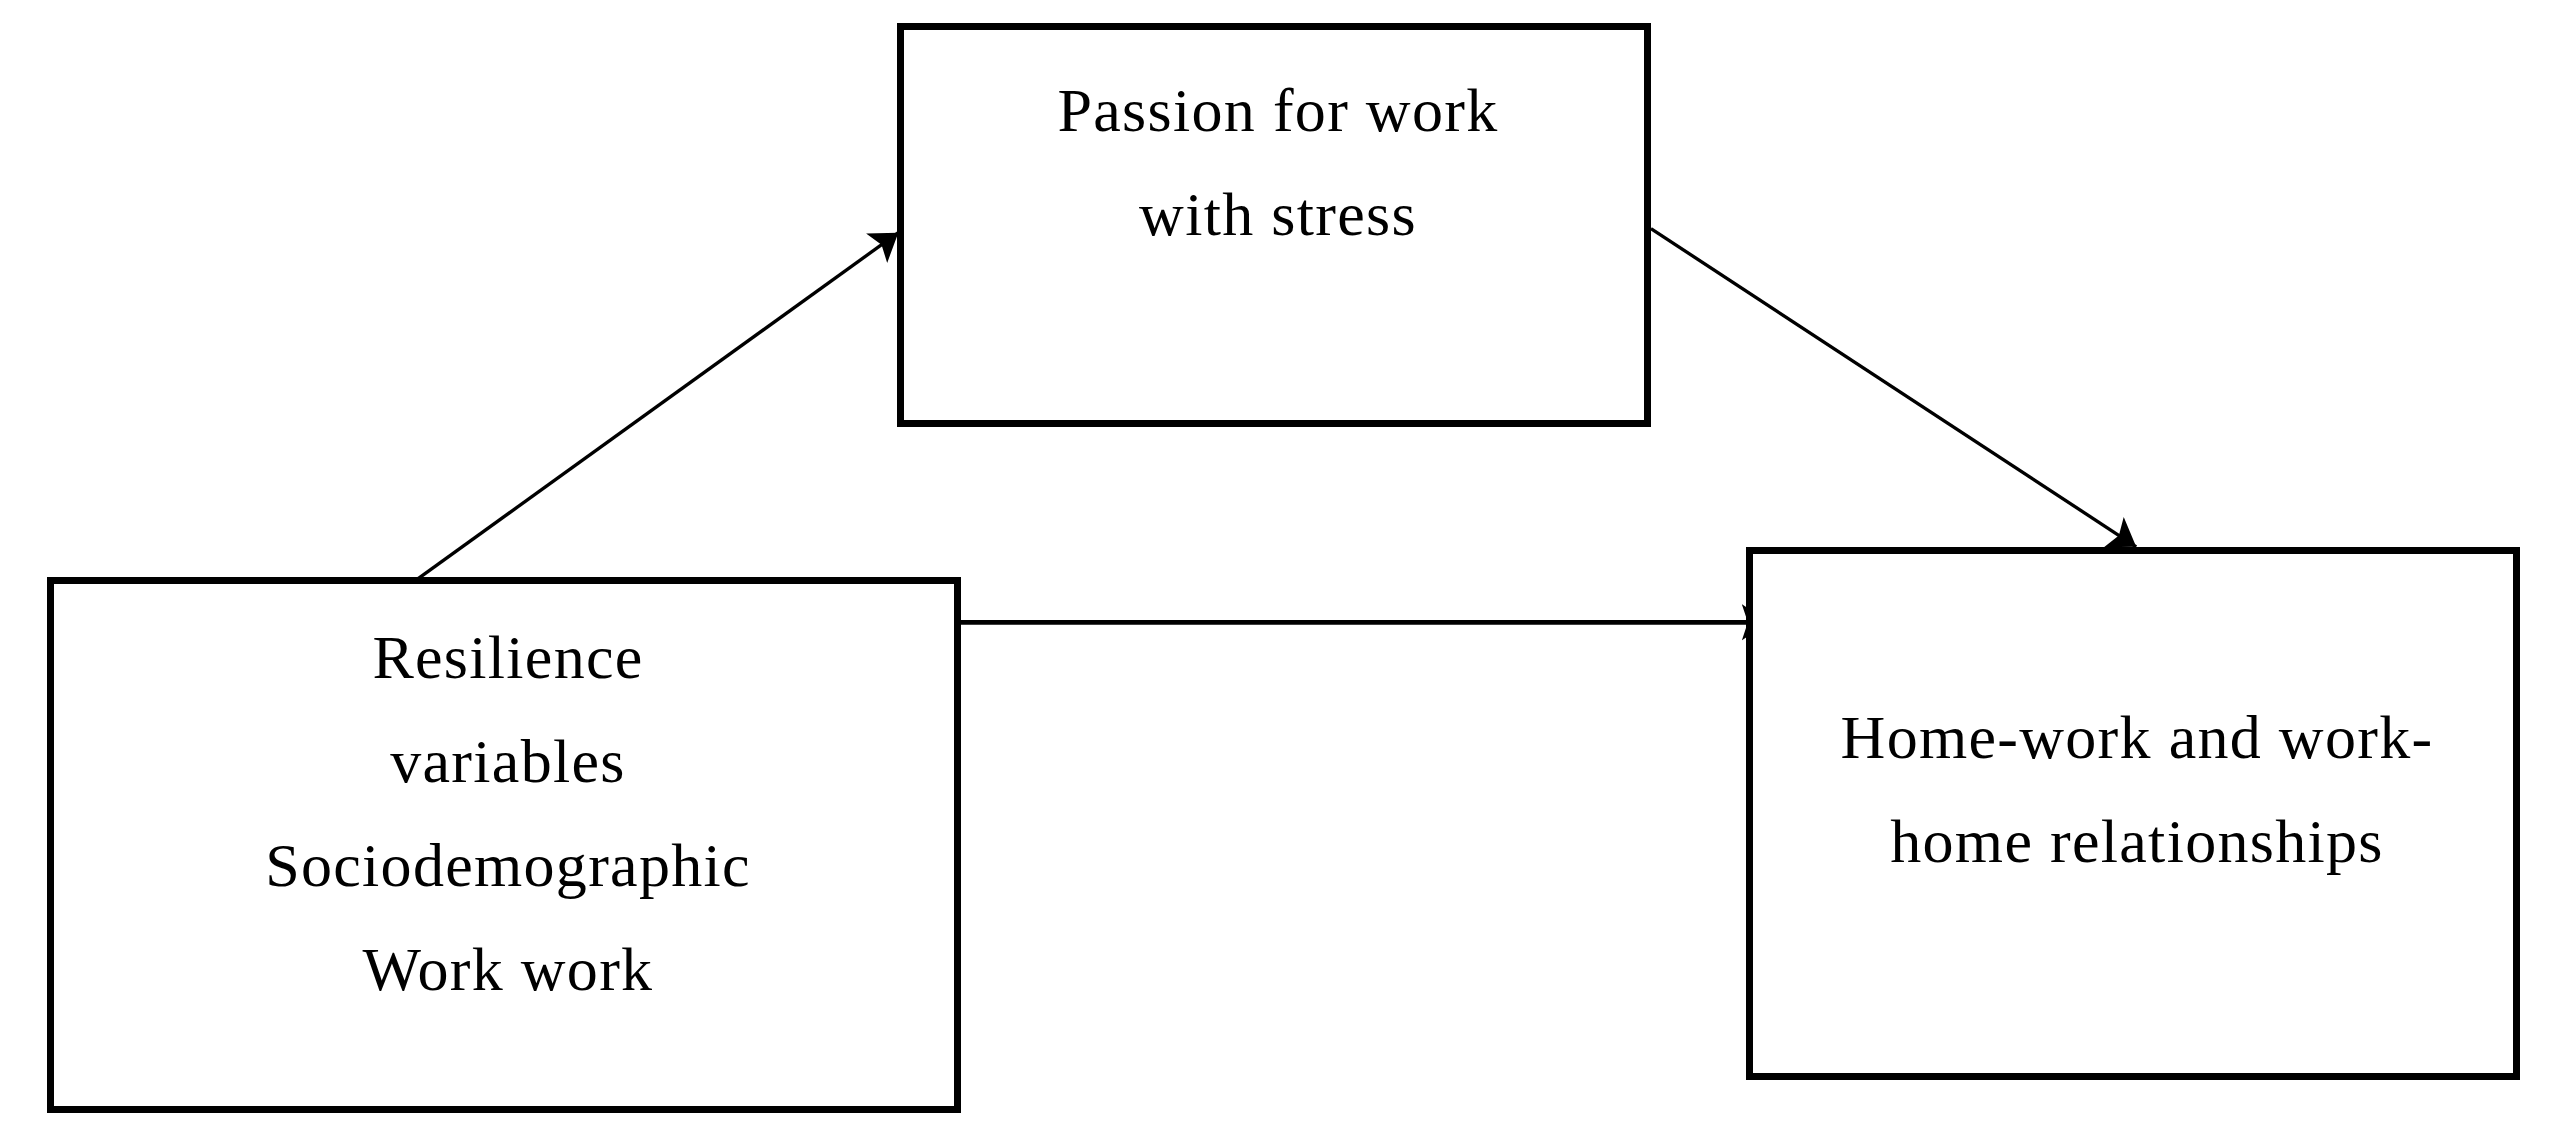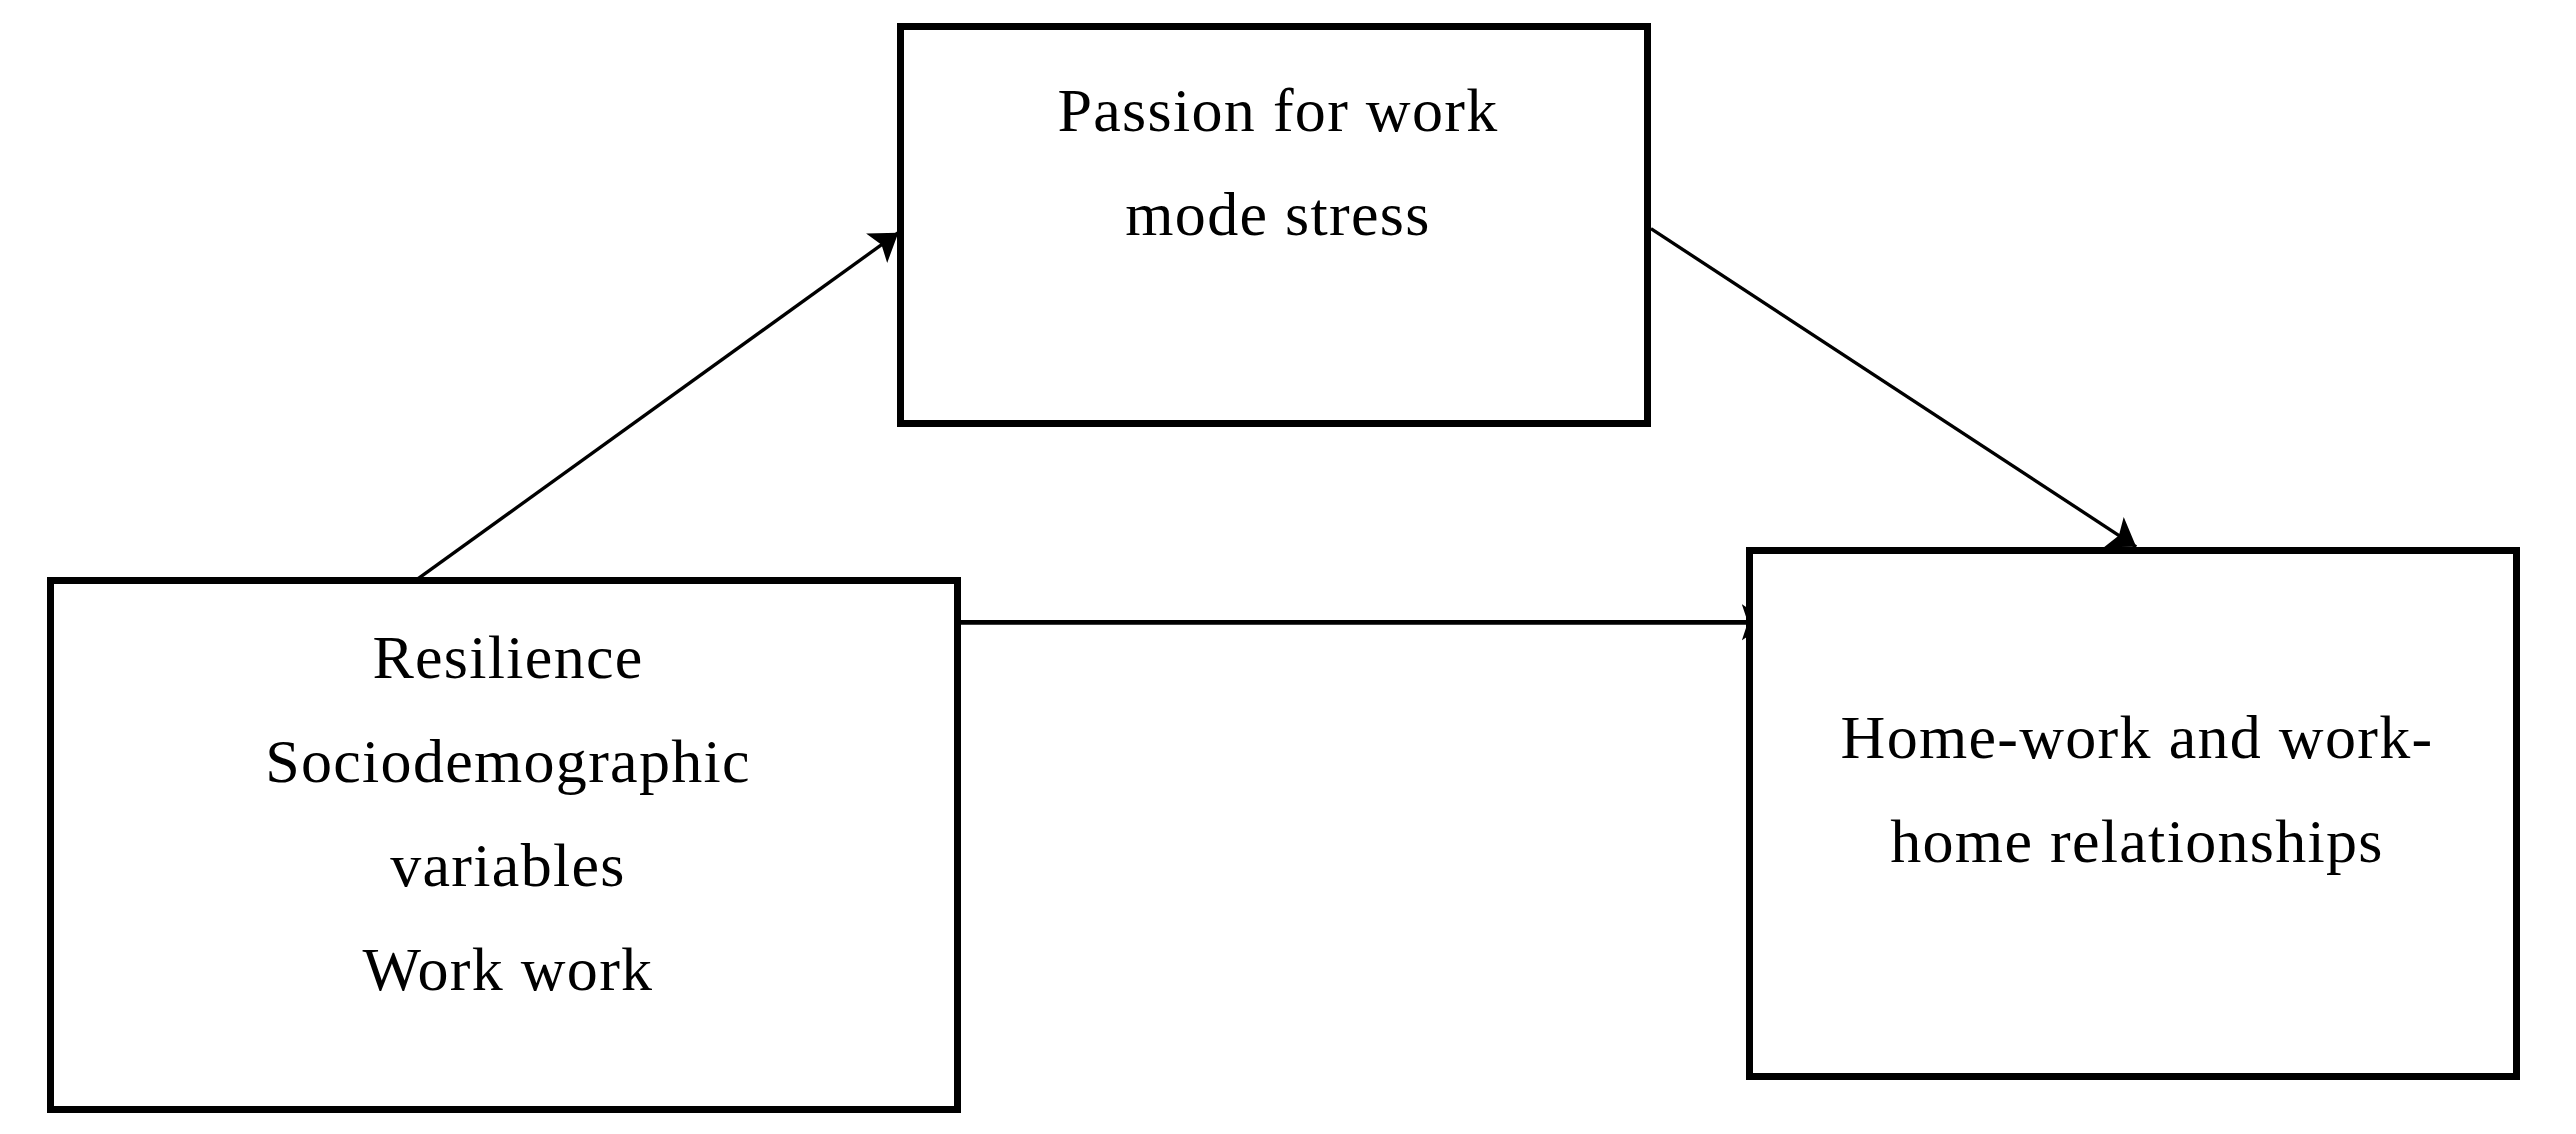--- a/index.html
+++ b/index.html
@@ -59,30 +59,30 @@
       </marker>
     </defs>
     <line x1="625" y1="866" x2="1344" y2="348" stroke="#000000" stroke-width="5" marker-end="url(#ah)"></line>
     <line x1="2470" y1="342" x2="3196" y2="818" stroke="#000000" stroke-width="5" marker-end="url(#ah)"></line>
     <line x1="1226" y1="931" x2="2646" y2="931" stroke="#000000" stroke-width="7" marker-end="url(#ah)"></line>
   </svg>
 
   <div id="predictors-box" class="node-box">
     <div class="box-text">
       <div>Resilience</div>
+      <div>variables</div>
       <div>Sociodemographic</div>
-      <div>variables</div>
       <div>Work work</div>
     </div>
   </div>
 
   <div id="mediators-box" class="node-box">
     <div class="box-text">
       <div>Passion for work</div>
-      <div>mode stress</div>
+      <div>with stress</div>
     </div>
   </div>
 
   <div id="outcome-box" class="node-box">
     <div class="box-text">
       <div>Home-work and work-</div>
       <div>home relationships</div>
     </div>
   </div>
 

